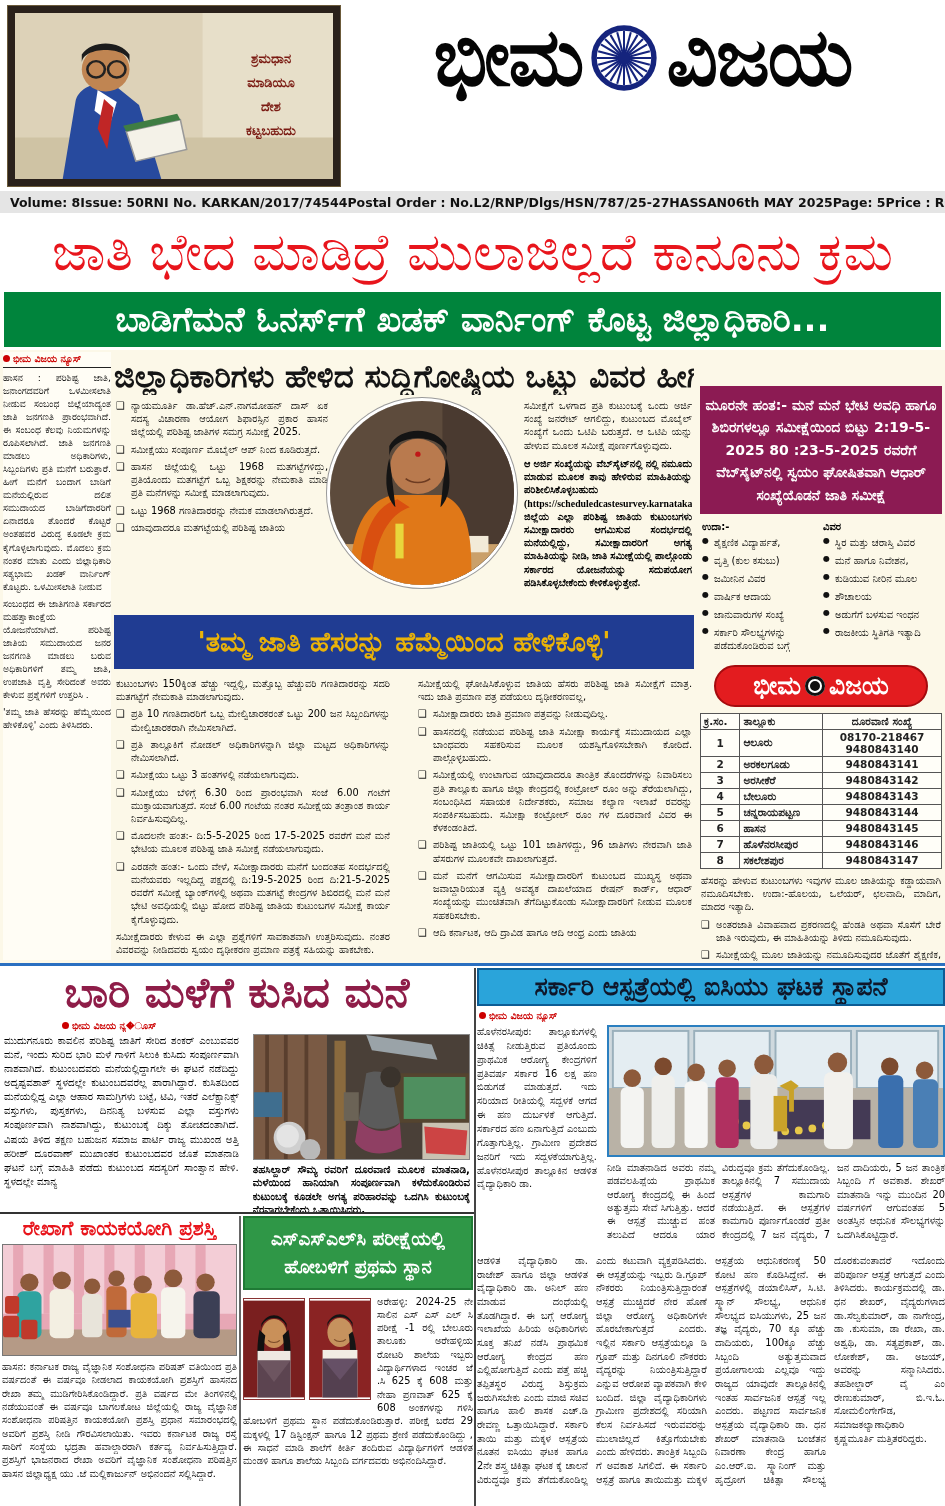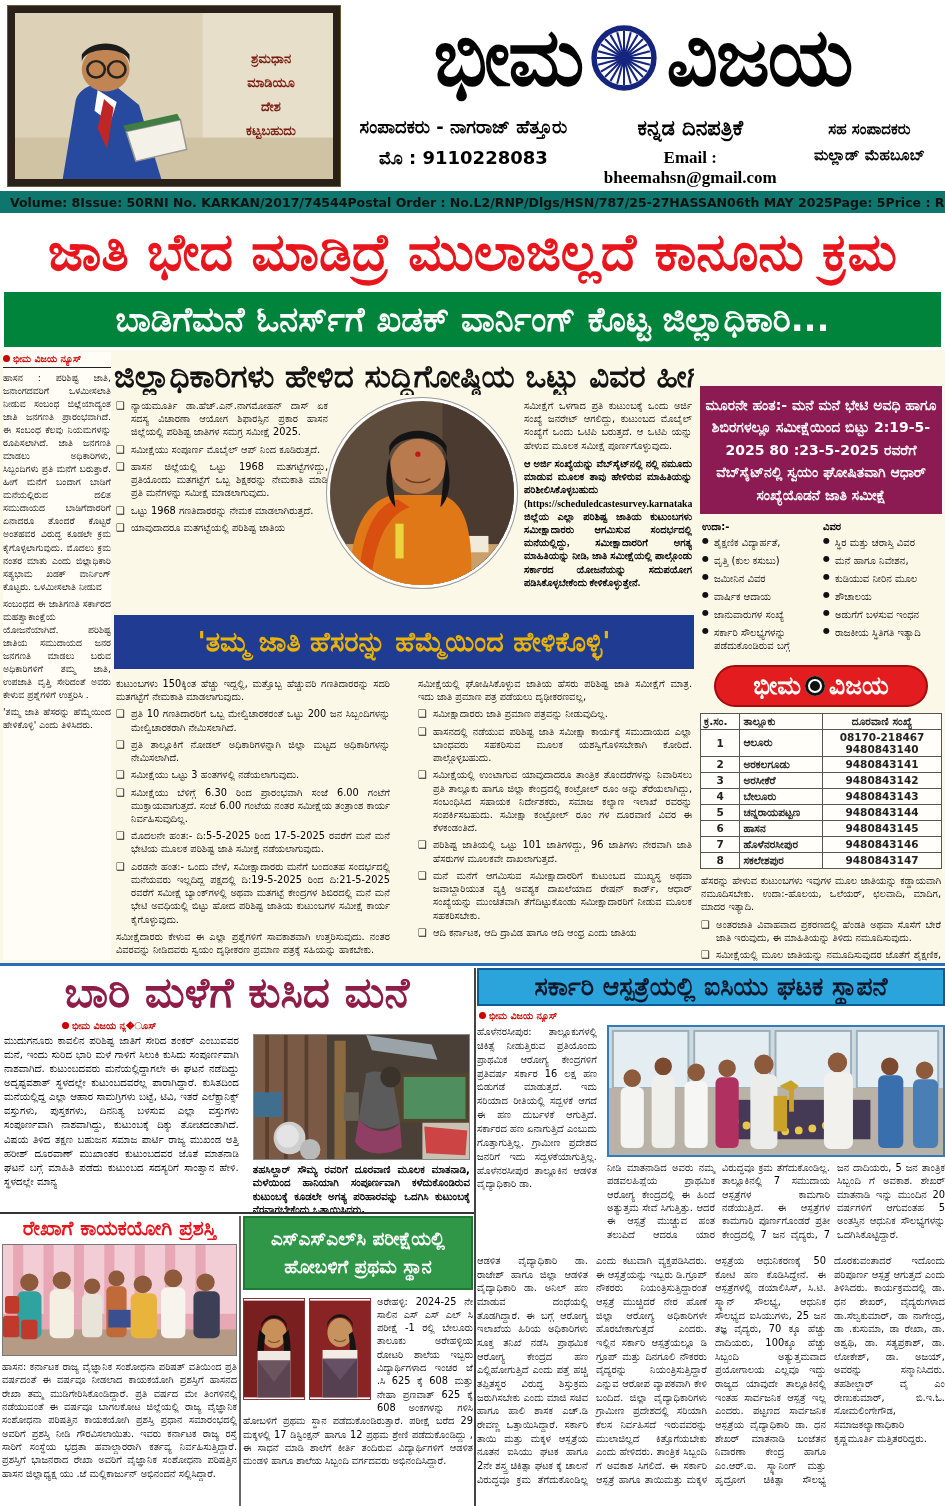--- a/index.html
+++ b/index.html
@@ -21,28 +21,28 @@
   .mast-left { width:40%; }
   .mast-left .ed { font-size:18px; font-weight:800; }
   .mast-left .ph { font-size:18px; font-weight:800; margin-top:9px; }
   .mast-center { width:36%; }
   .mast-center .tg { font-size:21px; font-weight:800; }
   .mast-center .em { font-family:"Liberation Serif", serif; font-size:17px; font-weight:bold; margin-top:8px; }
   .mast-right { width:24%; }
   .mast-right .l1 { font-size:15px; font-weight:700; margin-top:4px; }
   .mast-right .l2 { font-size:15px; font-weight:700; margin-top:8px; }
 
-  .infobar { position:absolute; left:0; top:191px; width:945px; height:22px; background:#0f766e;
+  .infobar { position:absolute; left:0; top:191px; width:945px; height:22px; background:#e5e5e5;
     display:flex; align-items:center; justify-content:space-between; padding:0 10px;
     font-size:12.5px; font-weight:bold; color:#111; white-space:nowrap; overflow:hidden; }
 
   
   .main-headline { position:absolute; left:0; top:213px; width:945px; height:78px;
     display:flex; align-items:center; justify-content:center; color:#e8151c;
-    font-size:52px; font-weight:700; white-space:nowrap; overflow:hidden;border-radius:8px; }
+    font-size:52px; font-weight:400; white-space:nowrap; overflow:hidden;border-radius:8px; }
   .green-banner { position:absolute; left:4px; top:292px; width:937px; height:55px; background:#00843c;
     color:#fff; display:flex; align-items:center; justify-content:center;
     font-size:34px; font-weight:800; white-space:nowrap; overflow:hidden; }
 
   
   .main-section { position:absolute; left:0; top:350px; width:945px; height:613px; background:#fcf8e8; }
   .left-col { position:absolute; left:3px; top:2px; width:108px; height:608px; background:#fffdf5;
     font-size:9.3px; line-height:1.4; text-align:justify; overflow:hidden; }
   .byline { color:#cc0000; font-weight:bold; font-size:9.5px; white-space:nowrap; overflow:hidden; }
   .byline .dot { display:inline-block; width:7px; height:7px; border-radius:50%; background:#cc0000; margin-right:3px; }
@@ -193,34 +193,20 @@
           <line x1="0" y1="0" x2="-40" y2="0"></line>
             <line x1="0" y1="0" x2="-38" y2="-10"></line>
             <line x1="0" y1="0" x2="-34" y2="-20"></line>
           <line x1="0" y1="0" x2="-28" y2="-28"></line>
             <line x1="0" y1="0" x2="-20" y2="-34"></line>
             <line x1="0" y1="0" x2="-10" y2="-38"></line>
         </g>
         <circle r="9" fill="#15247d"></circle>
       </svg>
       <span>ವಿಜಯ</span>
-    </div>
-    <div class="mast-sub">
-      <div class="mast-left">
-        <div class="ed">ಸಂಪಾದಕರು - ನಾಗರಾಜ್ ಹೆತ್ತೂರು</div>
-        <div class="ph">ಮೊ : 9110228083</div>
-      </div>
-      <div class="mast-center">
-        <div class="tg">ಕನ್ನಡ ದಿನಪತ್ರಿಕೆ</div>
-        <div class="em">Email : bheemahsn@gmail.com</div>
-      </div>
-      <div class="mast-right">
-        <div class="l1">ಸಹ ಸಂಪಾದಕರು</div>
-        <div class="l2">ಮಲ್ಲಾಡ್ ಮೆಹಬೂಬ್</div>
-      </div>
     </div>
   </div>
 
   <div class="infobar">
       <span>Volume: 8</span>
       <span>Issue: 50</span>
       <span>RNI No. KARKAN/2017/74544</span>
       <span>Postal Order : No.L2/RNP/Dlgs/HSN/787/25-27</span>
       <span>HASSAN</span>
       <span>06th MAY 2025</span>

